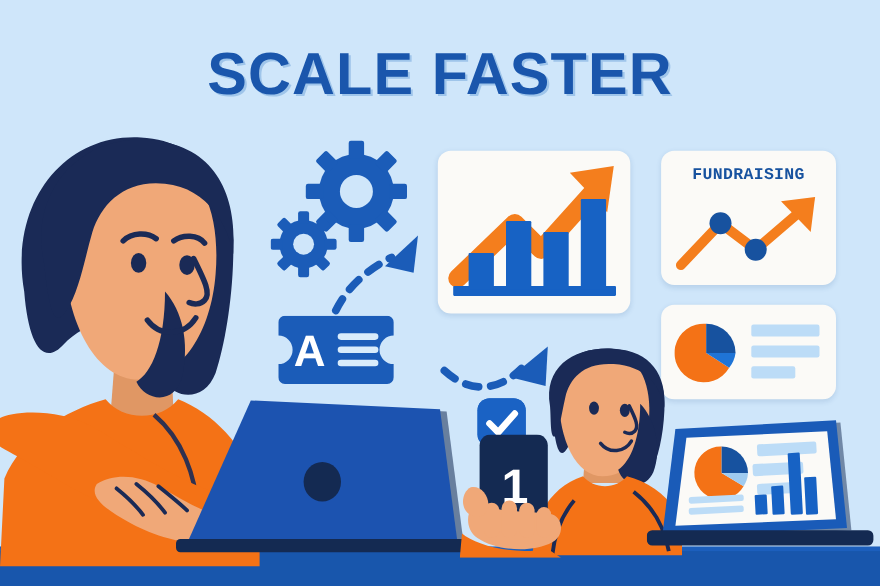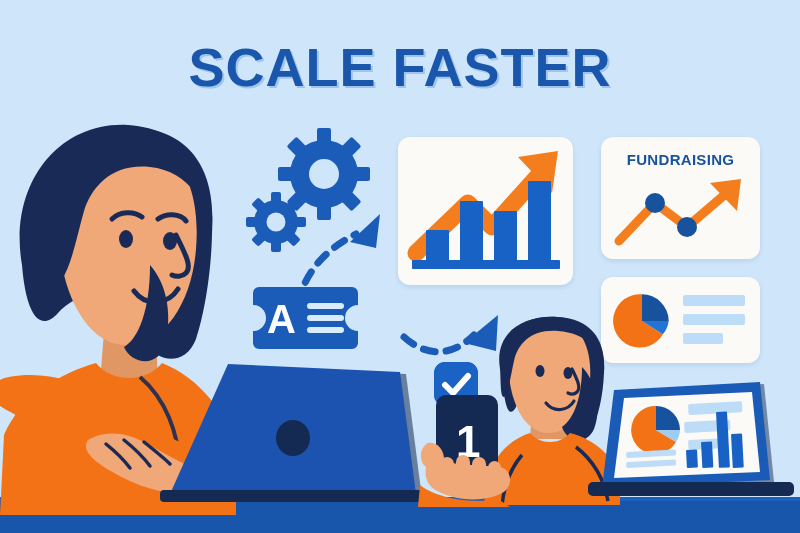--- a/index.html
+++ b/index.html
@@ -42,20 +42,21 @@
     color: #1a56ac;
     text-shadow: 2px 2px 0 rgba(120,170,220,0.55);
     font-family: "Liberation Sans", sans-serif;
   }
 
   
   .card {
     background: #fbfaf7;
     border-radius: 12px;
     box-shadow: 0 2px 5px rgba(20,70,130,0.13);
+    font-family: Liberation Mono, monospace;
   }
 
   
   #card-bars { left: 398px; top: 137px; width: 175px; height: 148px; }
   #bars-area {
     position: absolute; left: 14px; bottom: 16px;
     width: 148px; height: 106px;
   }
   #bars-baseline {
     position: absolute; left: 0; bottom: 0; width: 148px; height: 9px;

